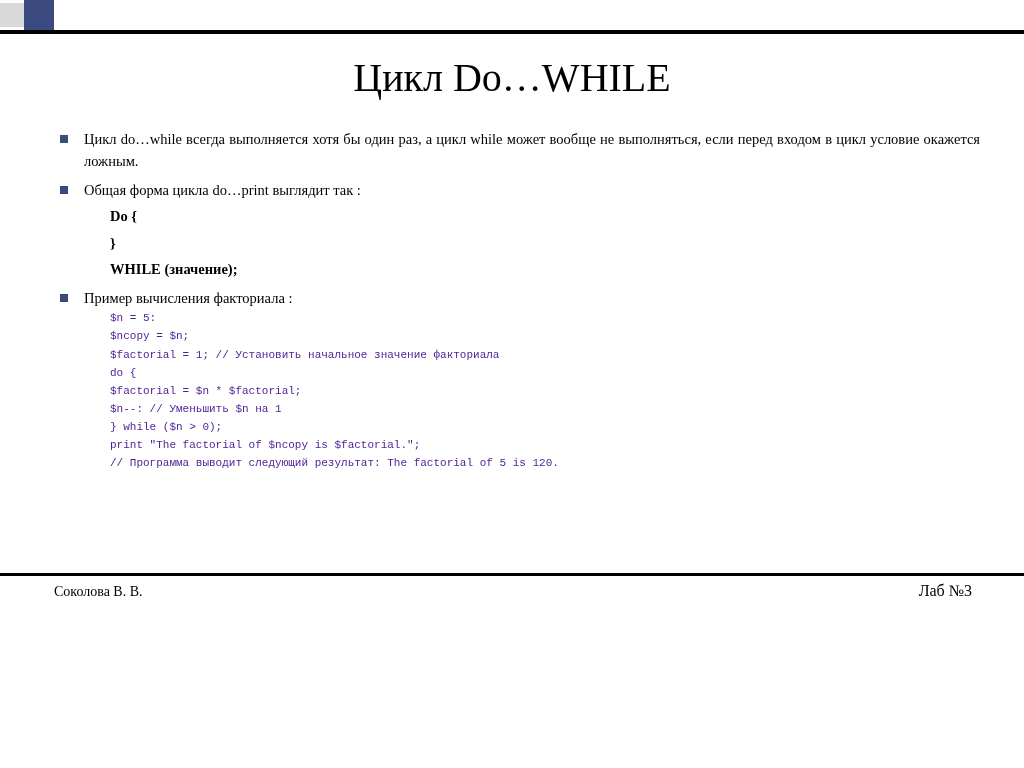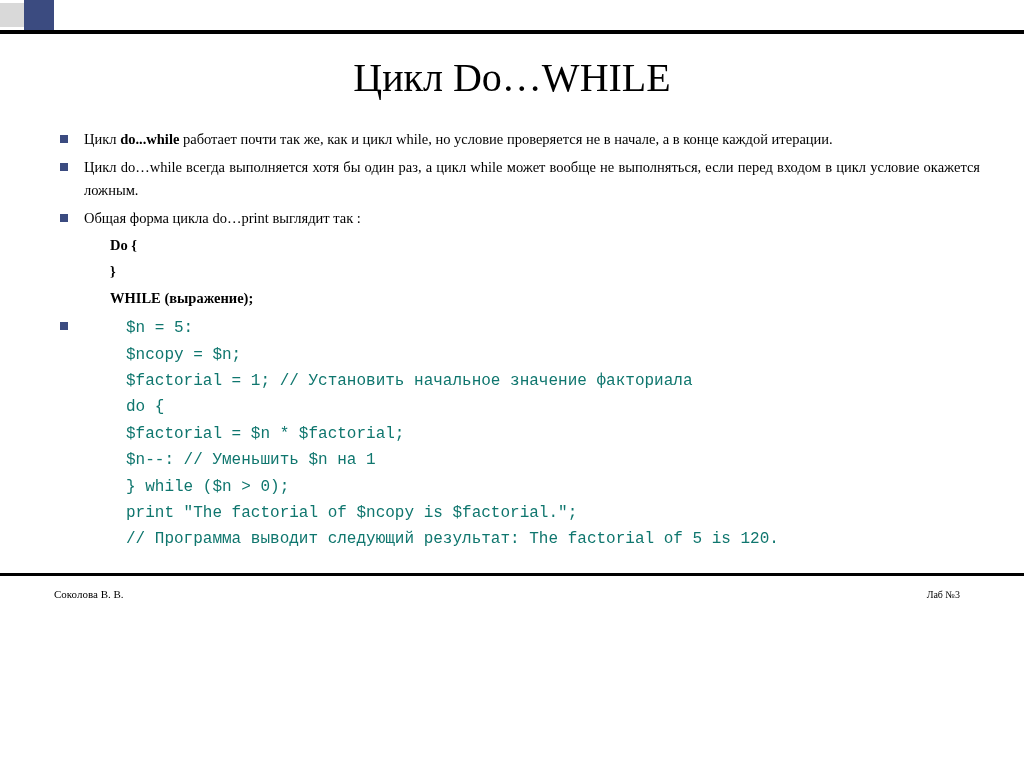--- a/index.html
+++ b/index.html
@@ -9,53 +9,51 @@
   .td-big { position: absolute; top: 0; left: 24px; width: 30px; height: 30px; background: #3b4b80; }
   .td-small { position: absolute; top: 3px; left: 0px; width: 24px; height: 24px; background: #d9d9d9; }
   .td-bar { position: absolute; top: 30px; left: 0; right: 0; height: 4px; background: #000; }
   .title { position: absolute; top: 54px; left: 0; right: 0; text-align: center; font-size: 40px; font-weight: normal; }
   .content { position: absolute; top: 128px; left: 58px; right: 44px; font-size: 14.5px; line-height: 1.55; }
   ul.main { list-style: none; }
   ul.main > li { position: relative; padding-left: 26px; margin-bottom: 6px; text-align: justify; }
   ul.main > li::before { content: ""; position: absolute; left: 2px; top: 7px; width: 8px; height: 8px; background: #3b4b80; }
   .sub { margin-left: 26px; margin-top: 4px; margin-bottom: 4px; }
   .sub div { margin-bottom: 4px; font-weight: bold; }
-  .code { margin-left: 42px; font-family: "Courier New", monospace; font-size: 16px; color: #0f766e; line-height: 1.65; font-weight: normal; white-space: pre; }
+  .code { margin-left: 26px; font-family: "Courier New", monospace; font-size: 11px; color: #4c1d95; line-height: 1.65; font-weight: normal; white-space: pre; }
   .footer-line { position: absolute; bottom: 36px; left: 0; right: 0; height: 3px; background: #000; }
-  .footer-left { position: absolute; bottom: 12px; left: 54px; font-size: 11px; }
-  .footer-right { position: absolute; bottom: 12px; right: 64px; font-size: 10px; }
+  .footer-left { position: absolute; bottom: 12px; left: 54px; font-size: 14px; }
+  .footer-right { position: absolute; bottom: 12px; right: 52px; font-size: 16px; }
   .bold { font-weight: bold; }
 </style>
 </head>
 <body>
 <div class="slide">
 
 <div class="top-decor">
   <div class="td-small"></div>
   <div class="td-big"></div>
   <div class="td-bar"></div>
 </div>
 
 <div class="title">Цикл Do…WHILE</div>
 
 <div class="content">
   <ul class="main">
-    <li>
-      <span>Цикл </span><span class="bold">do...while</span><span> работает почти так же, как и цикл while, но условие проверяется не в начале, а в конце каждой итерации.</span>
-    </li>
     <li><span>Цикл do…while всегда выполняется хотя бы один раз, а цикл while может вообще не выполняться, если перед входом в цикл условие окажется ложным.</span></li>
     <li>
       <span>Общая форма цикла do…print выглядит так :</span>
       <div class="sub">
         <div>Do {</div>
         <div>}</div>
-        <div>WHILE (выражение);</div>
+        <div>WHILE (значение);</div>
       </div>
     </li>
     <li>
+      <span>Пример вычисления факториала :</span>
       <div class="code"><span>$n = 5:</span>
 <span>$ncopy = $n;</span>
 <span>$factorial = 1; // Установить начальное значение факториала</span>
 <span>do {</span>
 <span>$factorial = $n * $factorial;</span>
 <span>$n--: // Уменьшить $n на 1</span>
 <span>} while ($n &gt; 0);</span>
 <span>print "The factorial of $ncopy is $factorial.";</span>
 <span>// Программа выводит следующий результат: The factorial of 5 is 120.</span></div>
     </li>

